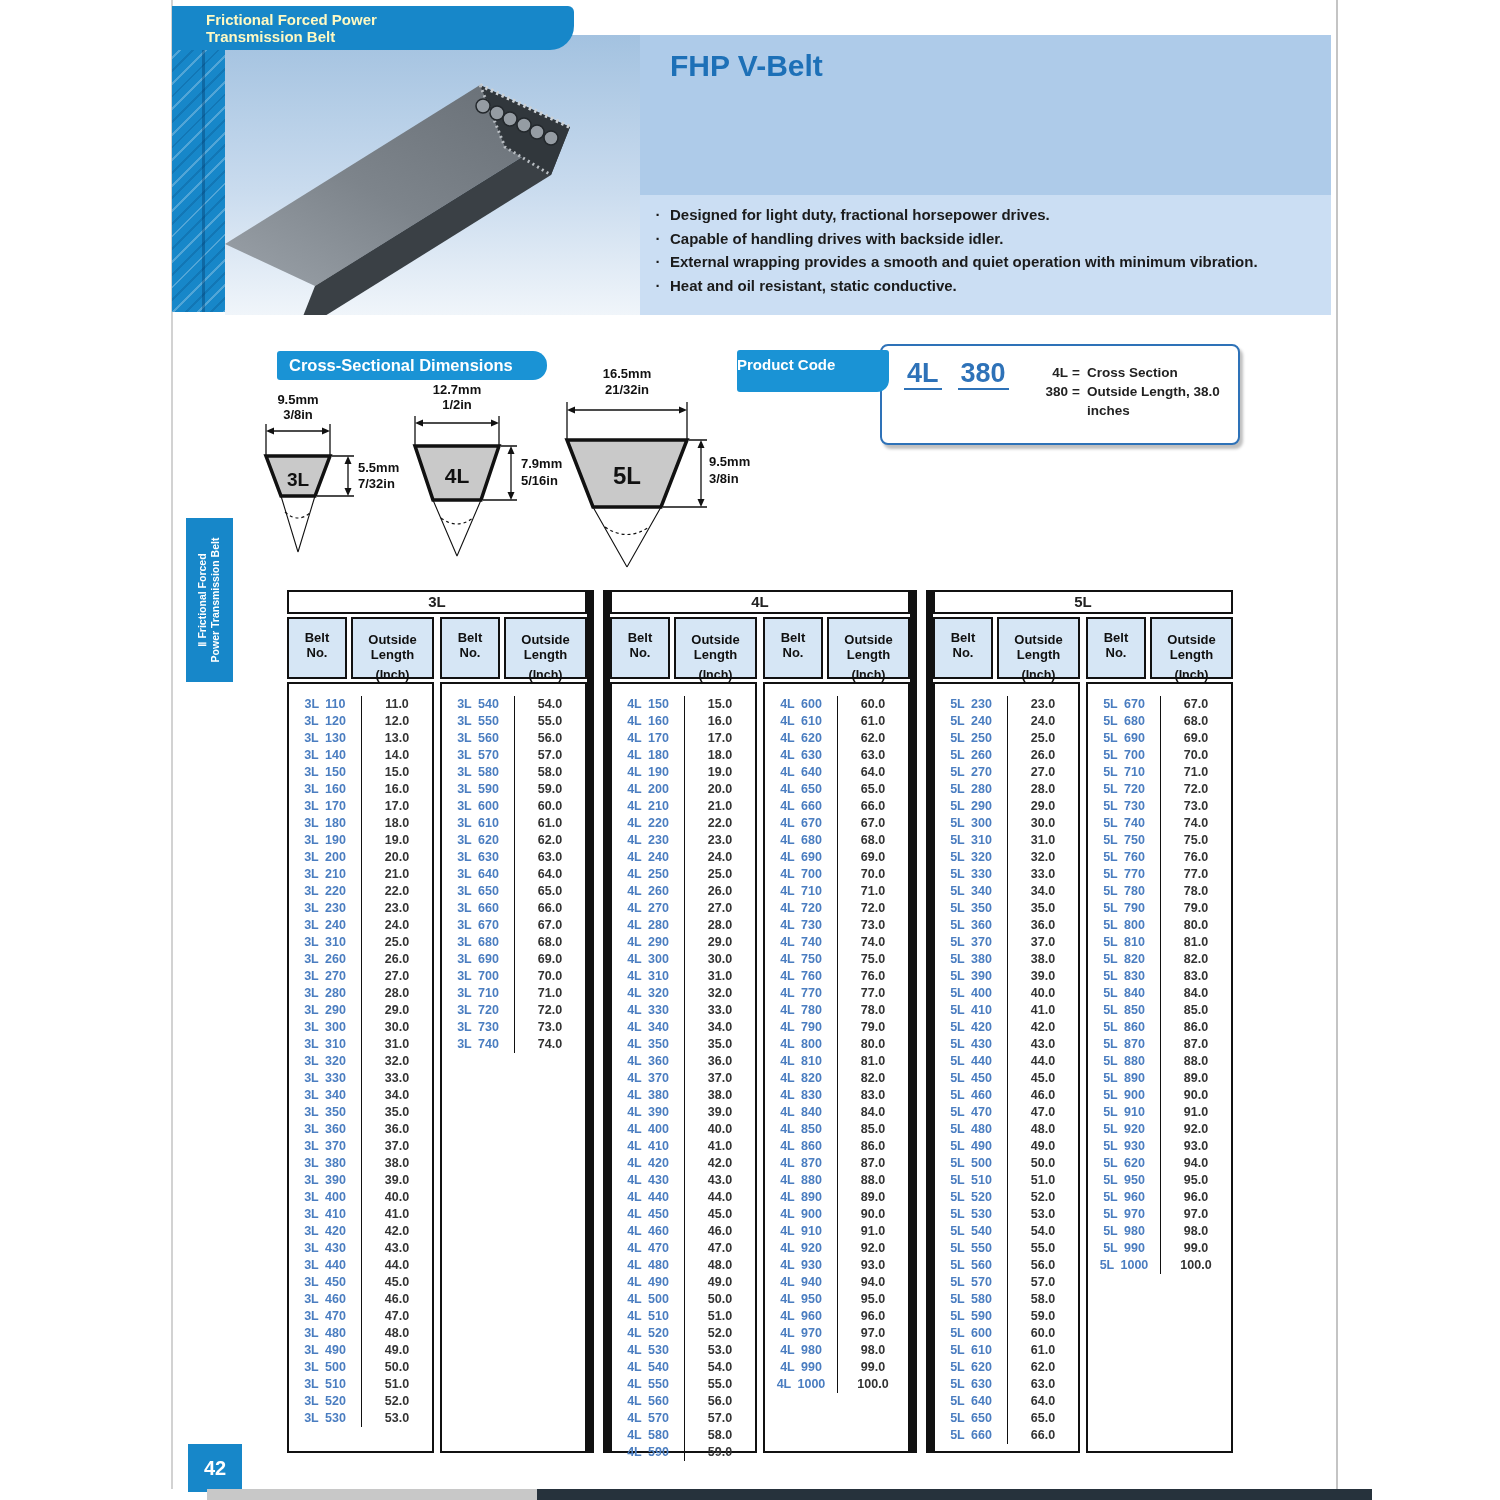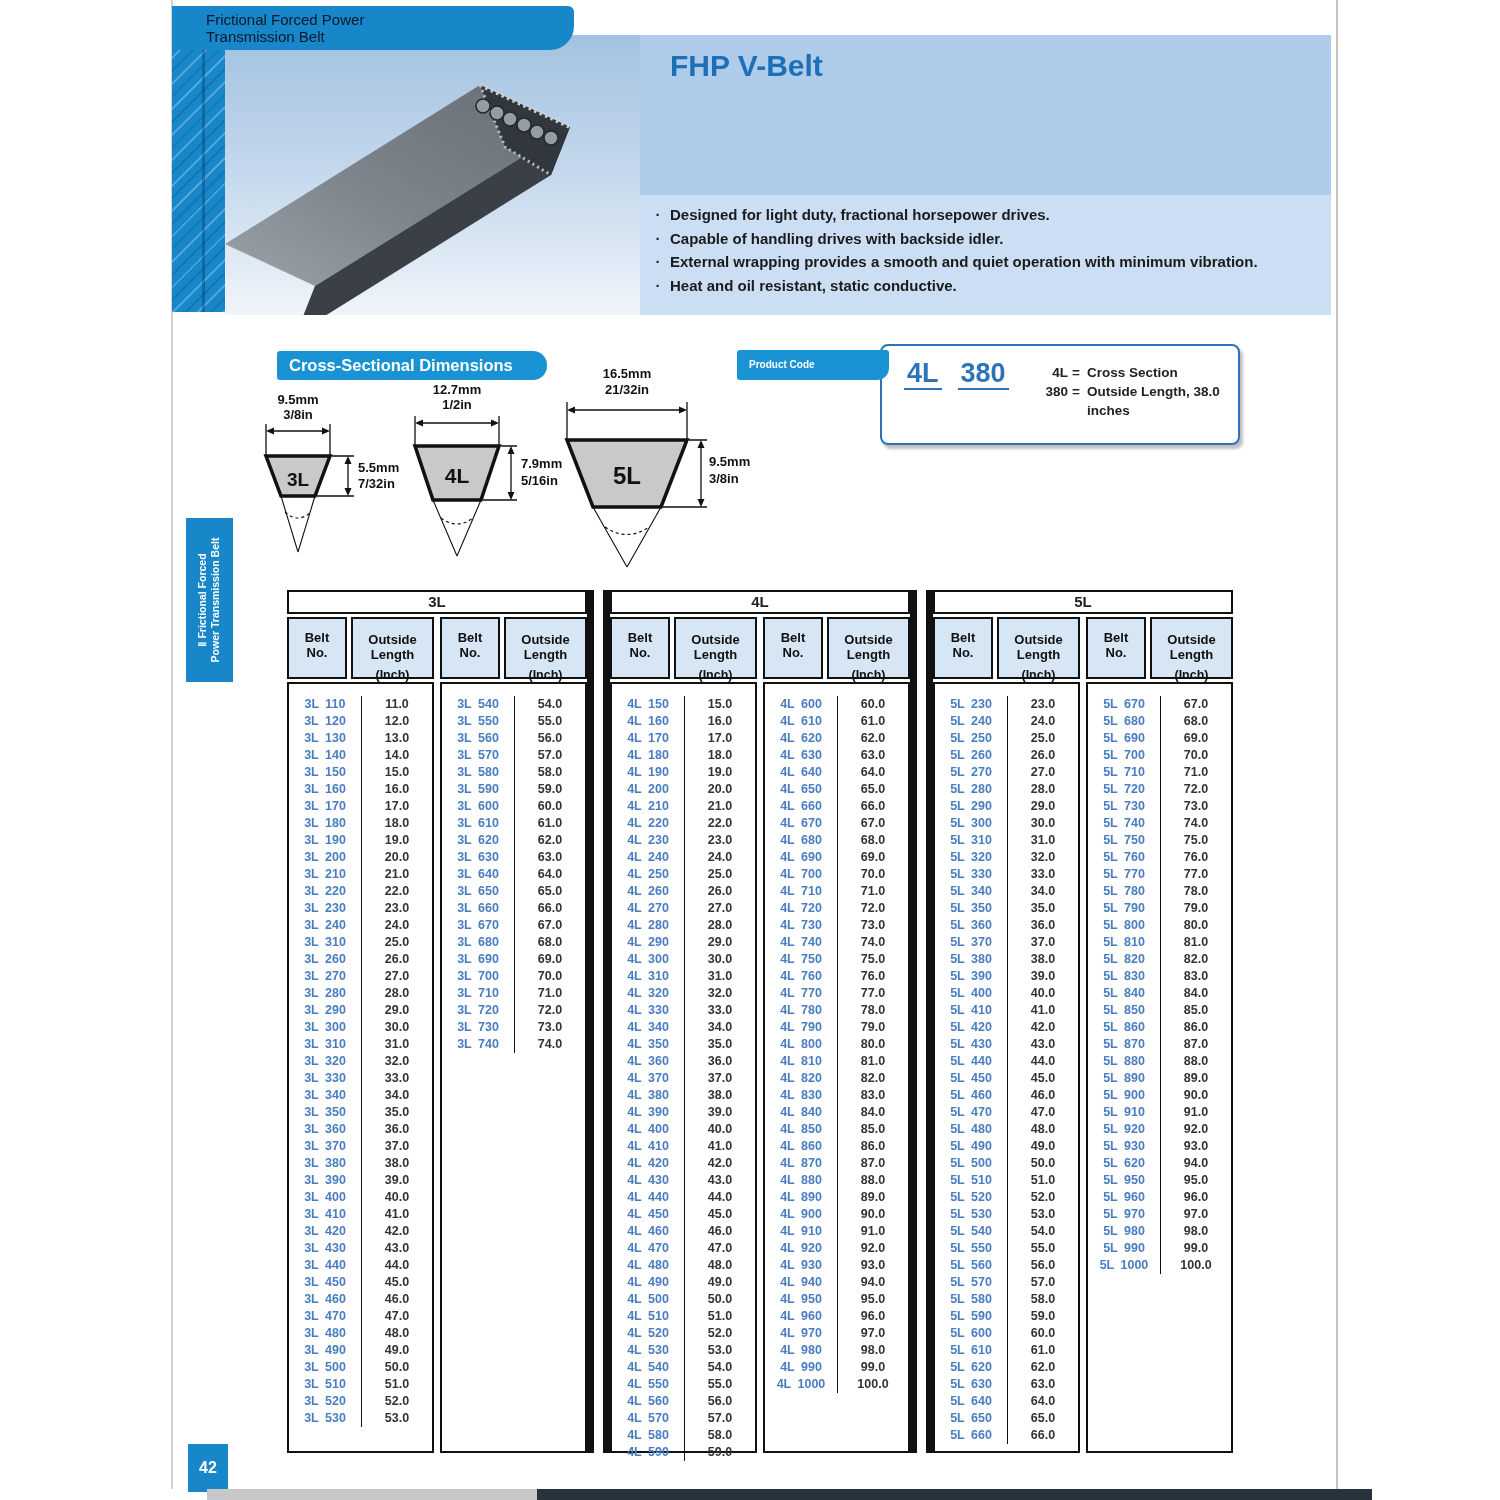--- a/index.html
+++ b/index.html
@@ -13,43 +13,43 @@
   #edge-right{left:1336px;}
 
   
   #side-band{left:172px;top:6px;width:54px;height:306px;background:#1787c9;}
   #side-band::before{content:"";position:absolute;inset:0;
     background:repeating-linear-gradient(135deg,rgba(255,255,255,.25) 0 2px,rgba(255,255,255,0) 2px 9px,rgba(0,60,110,.22) 9px 11px,rgba(0,60,110,0) 11px 18px);}
   #side-band::after{content:"";position:absolute;left:30px;top:0;width:3px;height:100%;background:rgba(0,50,95,.35);}
 
   
   #header-tab{left:172px;top:6px;width:402px;height:44px;background:#1787c9;
-    border-radius:0 6px 24px 0;color:#0f172a;font-weight:normal;font-size:15px;line-height:17px;
+    border-radius:0 6px 24px 0;color:#fef9c3;font-weight:bold;font-size:15px;line-height:17px;
     padding:5px 0 0 34px;box-sizing:border-box;z-index:3;}
 
   
   #hero-panel{left:225px;top:35px;width:415px;height:280px;overflow:hidden;
     background:linear-gradient(180deg,#a3c2e0 0%,#c9dbee 55%,#f0f5fa 100%);}
   #hero-panel svg{position:absolute;left:0;top:0;}
 
   
   #title-panel{left:640px;top:35px;width:691px;height:160px;background:#aecbe9;}
   #page-title{position:absolute;left:30px;top:14px;font-size:30px;font-weight:bold;color:#1d70b7;}
   #features-panel{left:640px;top:195px;width:691px;height:120px;background:#cbdef3;}
   .feature-item{display:flex;gap:8px;font-size:15px;font-weight:bold;color:#1b1b1b;line-height:23.5px;
     padding-left:14px;}
   .bullet{width:8px;text-align:center;}
   #features-list{padding-top:8px;}
 
   
   .section-tab{background:#1a93d5;color:#fff;font-weight:bold;box-sizing:border-box;z-index:2;}
   #cs-tab{left:277px;top:351px;width:270px;height:29px;border-radius:3px 14px 14px 3px;
     font-size:16.5px;line-height:29px;padding-left:12px;}
-  #pc-tab{left:737px;top:350px;width:152px;height:30px;border-radius:3px 3px 12px 3px;
-    font-size:10px;line-height:30px;padding-left:12px;}
+  #pc-tab{left:737px;top:350px;width:152px;height:42px;border-radius:3px 3px 12px 3px;
+    font-size:15px;line-height:30px;}
 
   
   #pc-box{left:880px;top:344px;width:356px;height:97px;background:#fff;
     border:2px solid #2e72b8;border-radius:8px;box-shadow:3px 4px 3px rgba(0,0,0,.25);z-index:1;}
   #pc-code{position:absolute;left:22px;top:12px;font-size:27px;font-weight:bold;color:#2e72b8;}
   #pc-code span{border-bottom:2px solid #2e72b8;padding:0 3px;margin-right:16px;}
   #pc-legend{position:absolute;left:148px;top:17px;display:grid;
     grid-template-columns:38px 16px auto;font-size:13.5px;font-weight:bold;color:#222;line-height:19px;}
   .pc-key{text-align:right;}
   .pc-eq{text-align:center;}
@@ -85,22 +85,22 @@
   .tcell.len{flex:1;color:#333;font-weight:bold;}
   .group-sep{width:23px;background:linear-gradient(90deg,#111 0 7px,#fff 7px 16px,#111 16px 23px);}
 
   
   #sidebar-tab{left:186px;top:518px;width:47px;height:164px;background:#1787c9;}
   #sidebar-tab .rot{position:absolute;left:0;top:164px;width:164px;height:47px;
     transform:rotate(-90deg);transform-origin:0 0;color:#fff;font-size:10.5px;font-weight:bold;
     line-height:13px;text-align:center;padding-top:10px;box-sizing:border-box;}
 
   
-  #page-number{left:188px;top:1444px;width:40px;height:48px;background:#1787c9;color:#fff;
-    font-weight:bold;font-size:16px;text-align:center;line-height:48px;}
+  #page-number{left:188px;top:1444px;width:54px;height:48px;background:#1787c9;color:#fff;
+    font-weight:bold;font-size:20px;text-align:center;line-height:48px;}
   #footer-gray{left:207px;top:1489px;width:330px;height:11px;background:#c8c8c8;}
   #footer-dark{left:537px;top:1489px;width:835px;height:11px;background:#26323c;}
 </style>
 </head>
 <body>
 
 <div class="page-edge" id="edge-left"></div>
 <div class="page-edge" id="edge-right"></div>
 
 <div class="abs" id="side-band"></div>

